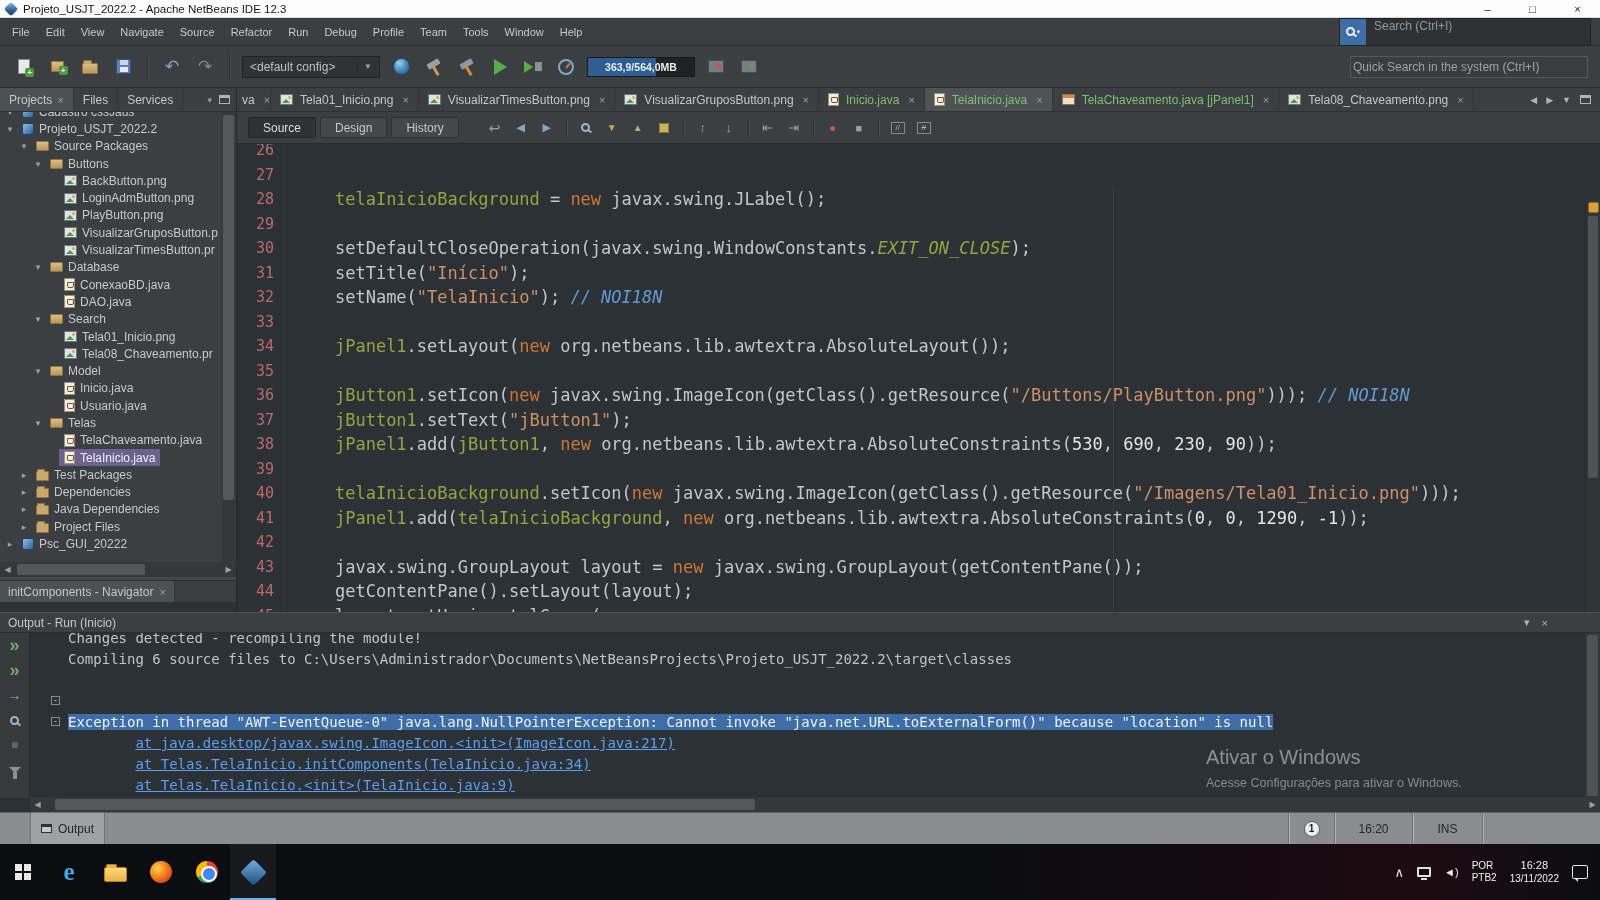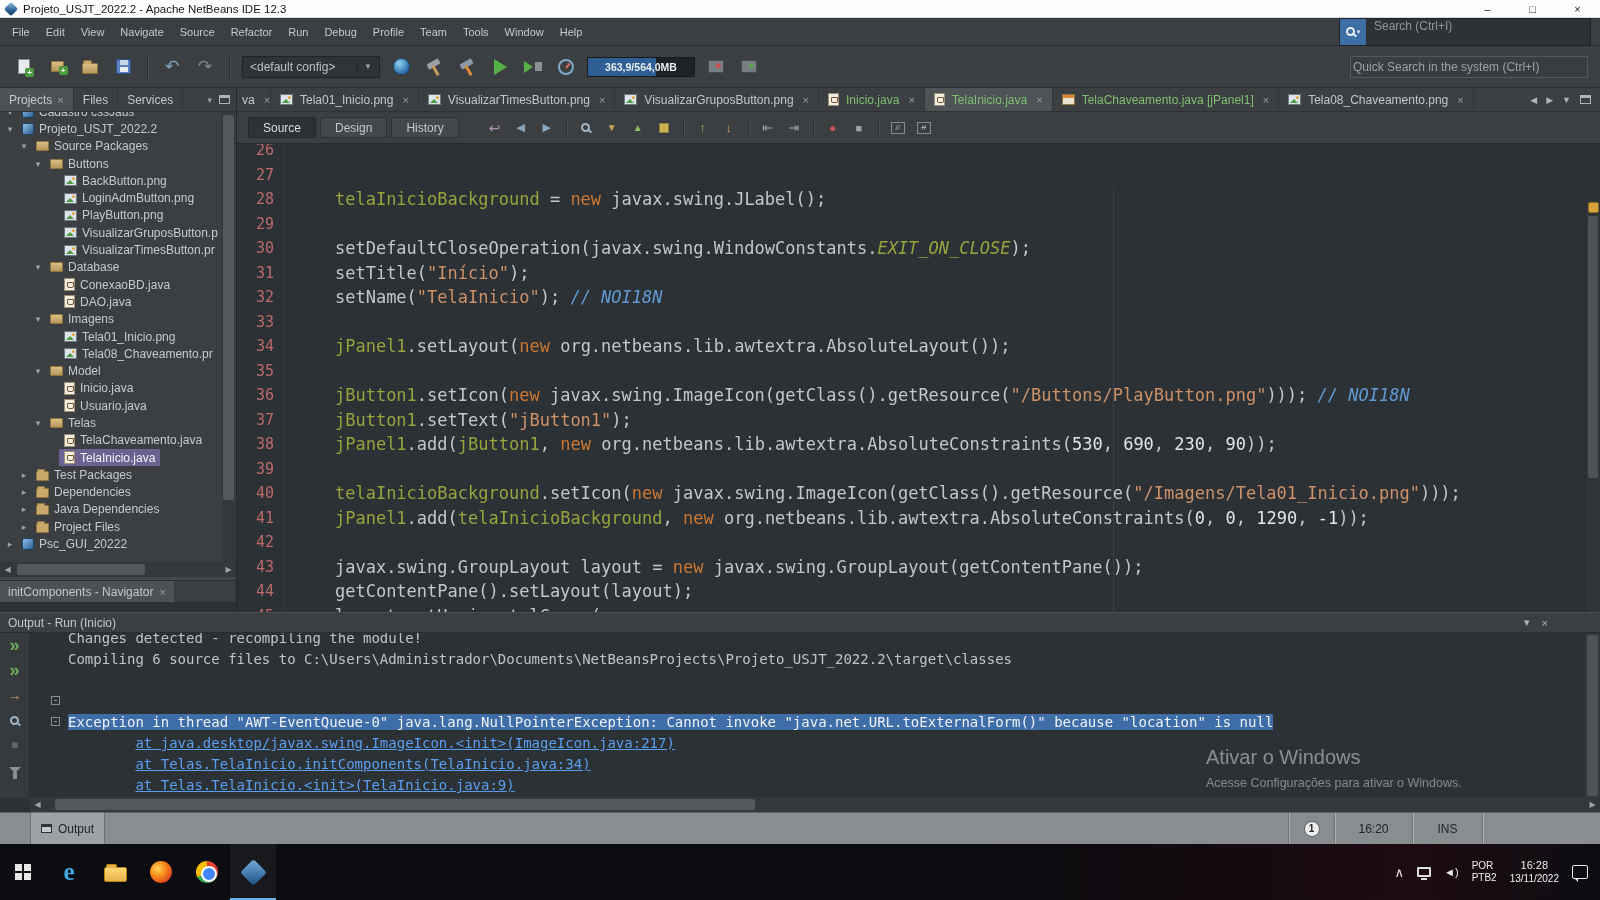--- a/index.html
+++ b/index.html
@@ -380,21 +380,21 @@
           <span class="tarrow"></span>
           <span class="tsel">
             <span class="ti ti-java"></span>
             <span class="tlabel">DAO.java</span>
           </span>
         </div>
         <div class="trow" style="padding-left: 31px;">
           <span class="tarrow">▾</span>
           <span class="tsel">
             <span class="ti ti-pkg"></span>
-            <span class="tlabel">Imagens</span>
+            <span class="tlabel">Search</span>
           </span>
         </div>
         <div class="trow" style="padding-left: 45px;">
           <span class="tarrow"></span>
           <span class="tsel">
             <span class="ti ti-img"></span>
             <span class="tlabel">Tela01_Inicio.png</span>
           </span>
         </div>
         <div class="trow" style="padding-left: 45px;">

